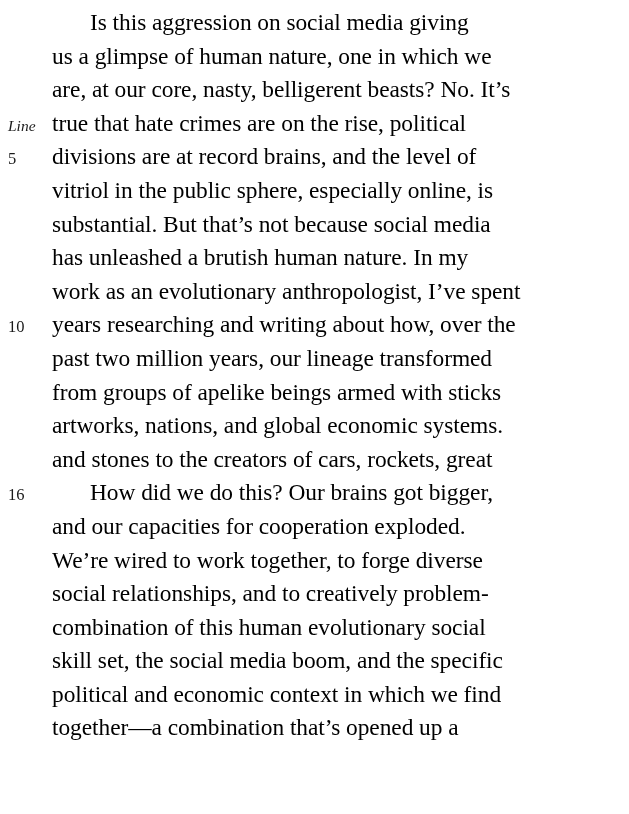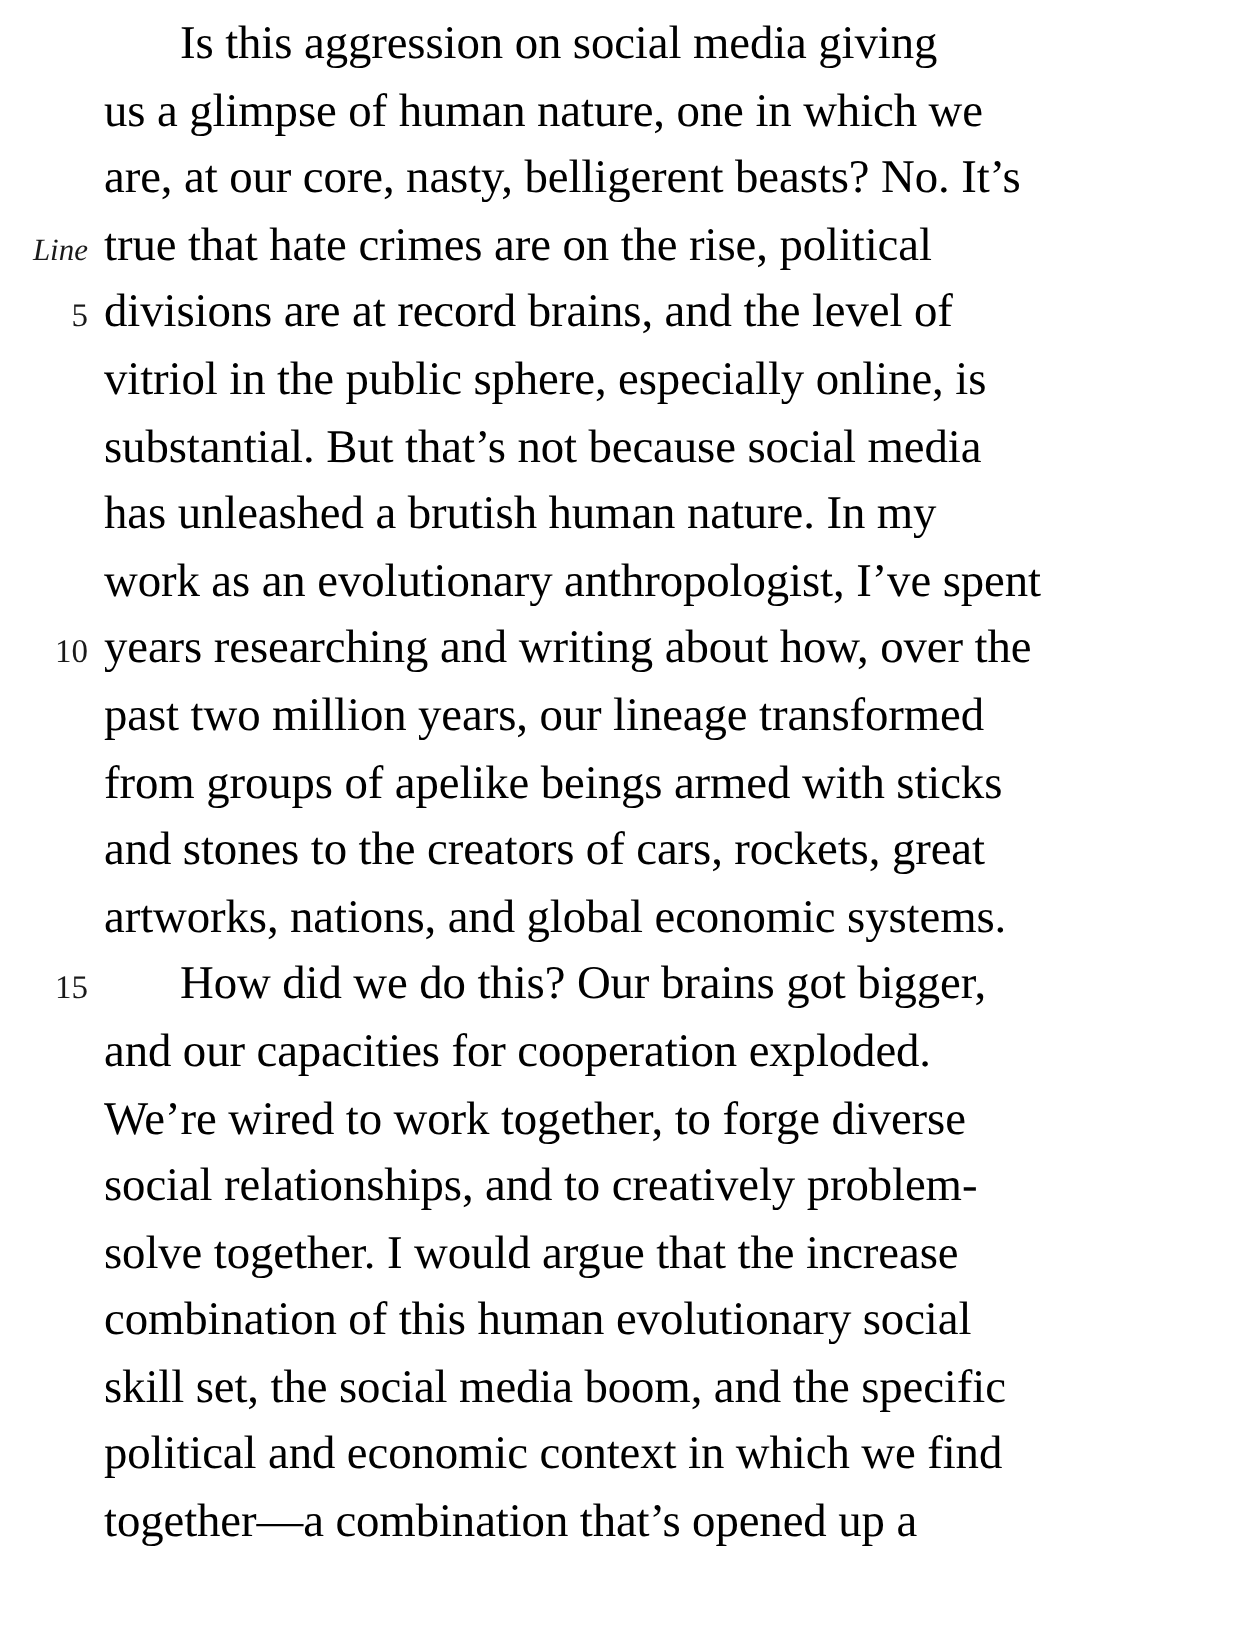--- a/index.html
+++ b/index.html
@@ -22,21 +22,20 @@
     padding: 6px 8px 0 8px;
   }
   .line-row {
     display: flex;
     align-items: baseline;
     height: 33.6px;
   }
   .line-num {
     width: 44px;
     min-width: 44px;
-    text-align: right;
     padding-right: 8px;
     font-family: "Liberation Serif", serif;
     font-size: 16.5px;
     color: #1a1a1a;
     line-height: 33.6px;
     box-sizing: border-box;
   }
   .line-num.label {
     font-style: italic;
     font-size: 15.5px;
@@ -101,45 +100,41 @@
     <div class="line-row">
       <div class="line-num"></div>
       <div class="line-text">past two million years, our lineage transformed</div>
     </div>
     <div class="line-row">
       <div class="line-num"></div>
       <div class="line-text">from groups of apelike beings armed with sticks</div>
     </div>
     <div class="line-row">
       <div class="line-num"></div>
+      <div class="line-text">artworks, nations, and global economic systems.</div>
+    </div>
+    <div class="line-row">
+      <div class="line-num"></div>
       <div class="line-text">and stones to the creators of cars, rockets, great</div>
     </div>
     <div class="line-row">
-      <div class="line-num"></div>
-      <div class="line-text">artworks, nations, and global economic systems.</div>
-    </div>
-    <div class="line-row">
-      <div class="line-num">15</div>
+      <div class="line-num">16</div>
       <div class="line-text"><span class="indent"></span><span>How did we do this? Our brains got bigger,</span></div>
     </div>
     <div class="line-row">
       <div class="line-num"></div>
       <div class="line-text">and our capacities for cooperation exploded.</div>
     </div>
     <div class="line-row">
       <div class="line-num"></div>
       <div class="line-text">We’re wired to work together, to forge diverse</div>
     </div>
     <div class="line-row">
       <div class="line-num"></div>
       <div class="line-text">social relationships, and to creatively problem-</div>
-    </div>
-    <div class="line-row">
-      <div class="line-num"></div>
-      <div class="line-text">solve together. I would argue that the increase</div>
     </div>
     <div class="line-row">
       <div class="line-num"></div>
       <div class="line-text">combination of this human evolutionary social</div>
     </div>
     <div class="line-row">
       <div class="line-num"></div>
       <div class="line-text">skill set, the social media boom, and the specific</div>
     </div>
     <div class="line-row">

